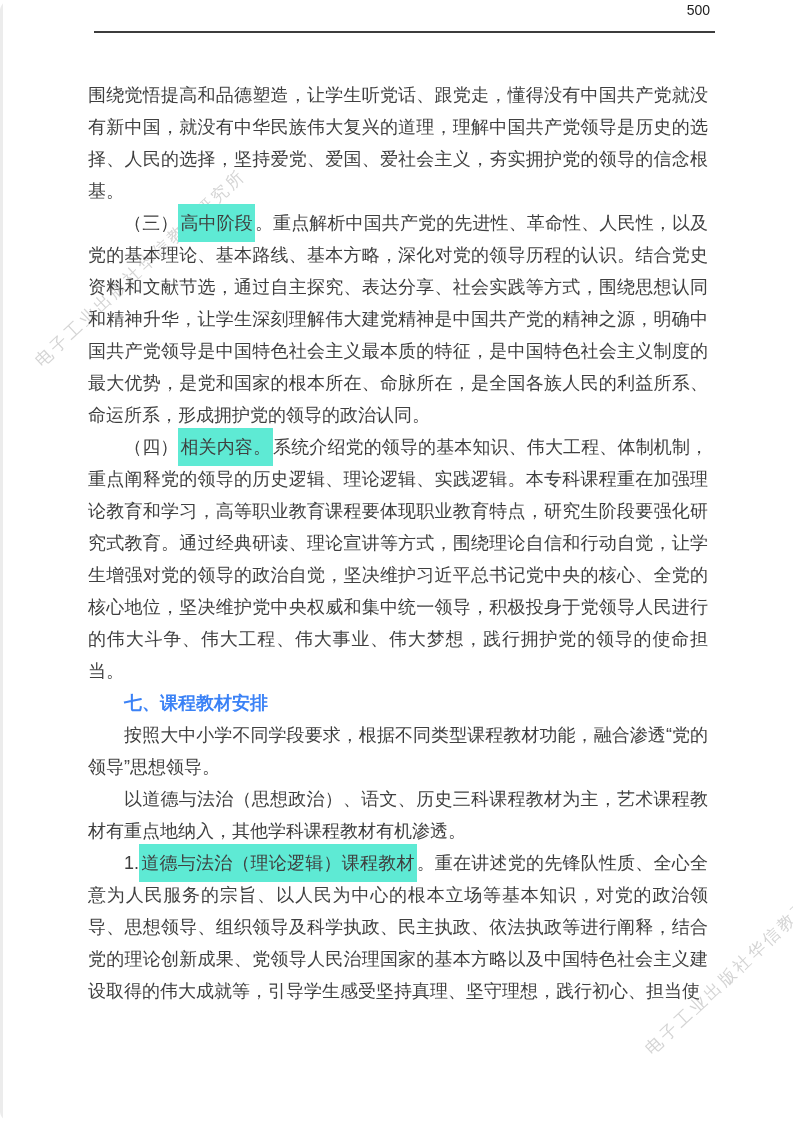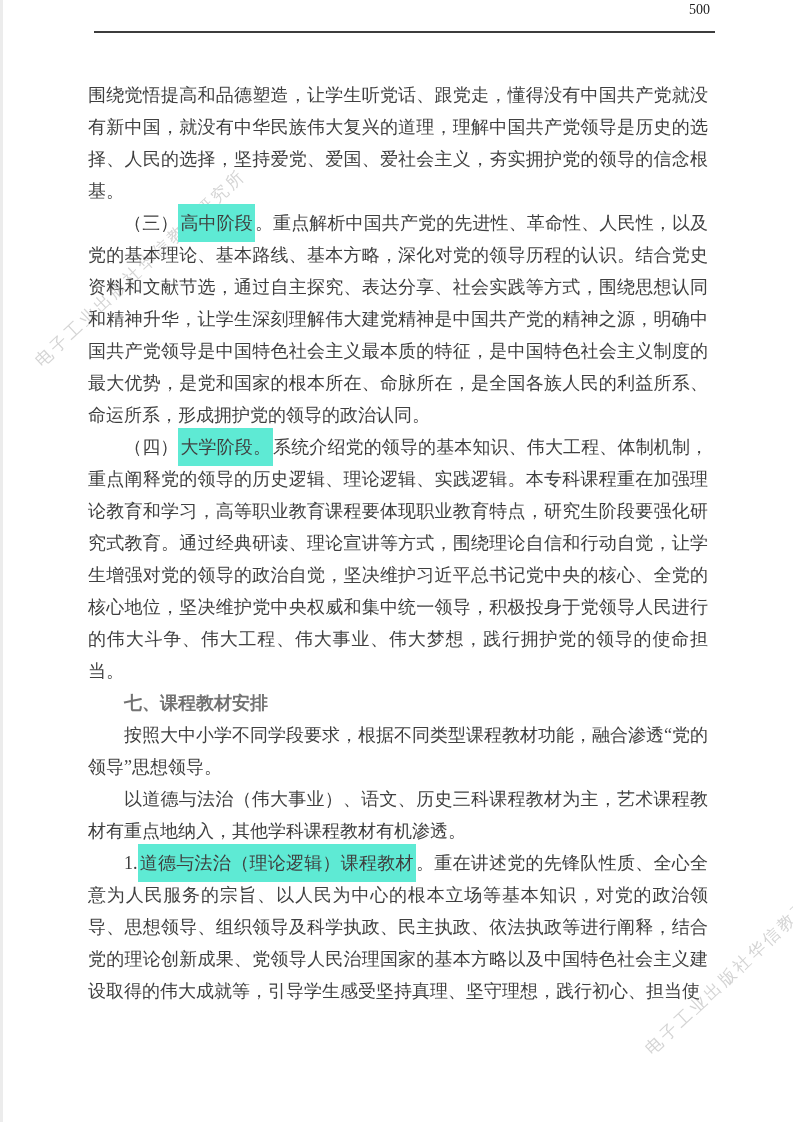--- a/index.html
+++ b/index.html
@@ -6,21 +6,22 @@
     margin: 0;
     padding: 0;
     background: #ffffff;
   }
   #page {
     position: relative;
     width: 793px;
     height: 1122px;
     background: #ffffff;
     overflow: hidden;
-    font-family: Liberation Serif, serif;
+    font-family: Liberation Sans, sans-serif;
+    border-radius: 11px;
   }
   
   .page-edge {
     position: absolute;
     left: 0; top: 0;
     width: 3px; height: 1122px;
     background: #ececec;
   }
   
   .page-number {
@@ -63,40 +64,40 @@
     z-index: 1;
     color: #3f3f3f;
     font-size: 18px;
     line-height: 32px;
   }
   .text-column p.para {
     margin: 0;
     text-align: justify;
   }
   .text-column p.indent { text-indent: 2em; }
-  .text-column p.bold   { font-weight: bold; color: #737373; }
+  .text-column p.bold   { font-weight: bold; color: #3b82f6; }
   .run.hl {
     background: #5eead4;
     padding: 9px 2px;
   }
 </style>
 </head>
 <body>
 
 <div id="page">
   <div class="page-edge"></div>
 
   <div class="page-number">500</div>
   <div class="header-rule"></div>
 
   <div class="watermark wm-1">电子工业出版社华信教育研究所</div>
   <div class="watermark wm-2">电子工业出版社华信教育研究所</div>
 
   <div class="text-column">
       <p class="para"><span class="run">围绕觉悟提高和品德塑造，让学生听党话、跟党走，懂得没有中国共产党就没有新中国，就没有中华民族伟大复兴的道理，理解中国共产党领导是历史的选择、人民的选择，坚持爱党、爱国、爱社会主义，夯实拥护党的领导的信念根基。</span></p>
       <p class="para indent"><span class="run">（三）</span><span class="run hl">高中阶段</span><span class="run">。重点解析中国共产党的先进性、革命性、人民性，以及党的基本理论、基本路线、基本方略，深化对党的领导历程的认识。结合党史资料和文献节选，通过自主探究、表达分享、社会实践等方式，围绕思想认同和精神升华，让学生深刻理解伟大建党精神是中国共产党的精神之源，明确中国共产党领导是中国特色社会主义最本质的特征，是中国特色社会主义制度的最大优势，是党和国家的根本所在、命脉所在，是全国各族人民的利益所系、命运所系，形成拥护党的领导的政治认同。</span></p>
-      <p class="para indent"><span class="run">（四）</span><span class="run hl">大学阶段。</span><span class="run">系统介绍党的领导的基本知识、伟大工程、体制机制，重点阐释党的领导的历史逻辑、理论逻辑、实践逻辑。本专科课程重在加强理论教育和学习，高等职业教育课程要体现职业教育特点，研究生阶段要强化研究式教育。通过经典研读、理论宣讲等方式，围绕理论自信和行动自觉，让学生增强对党的领导的政治自觉，坚决维护习近平总书记党中央的核心、全党的核心地位，坚决维护党中央权威和集中统一领导，积极投身于党领导人民进行的伟大斗争、伟大工程、伟大事业、伟大梦想，践行拥护党的领导的使命担当。</span></p>
+      <p class="para indent"><span class="run">（四）</span><span class="run hl">相关内容。</span><span class="run">系统介绍党的领导的基本知识、伟大工程、体制机制，重点阐释党的领导的历史逻辑、理论逻辑、实践逻辑。本专科课程重在加强理论教育和学习，高等职业教育课程要体现职业教育特点，研究生阶段要强化研究式教育。通过经典研读、理论宣讲等方式，围绕理论自信和行动自觉，让学生增强对党的领导的政治自觉，坚决维护习近平总书记党中央的核心、全党的核心地位，坚决维护党中央权威和集中统一领导，积极投身于党领导人民进行的伟大斗争、伟大工程、伟大事业、伟大梦想，践行拥护党的领导的使命担当。</span></p>
       <p class="para indent bold"><span class="run">七、课程教材安排</span></p>
       <p class="para indent"><span class="run">按照大中小学不同学段要求，根据不同类型课程教材功能，融合渗透“党的领导”思想领导。</span></p>
-      <p class="para indent"><span class="run">以道德与法治（伟大事业）、语文、历史三科课程教材为主，艺术课程教材有重点地纳入，其他学科课程教材有机渗透。</span></p>
+      <p class="para indent"><span class="run">以道德与法治（思想政治）、语文、历史三科课程教材为主，艺术课程教材有重点地纳入，其他学科课程教材有机渗透。</span></p>
       <p class="para indent"><span class="run">1.</span><span class="run hl">道德与法治（理论逻辑）课程教材</span><span class="run">。重在讲述党的先锋队性质、全心全意为人民服务的宗旨、以人民为中心的根本立场等基本知识，对党的政治领导、思想领导、组织领导及科学执政、民主执政、依法执政等进行阐释，结合党的理论创新成果、党领导人民治理国家的基本方略以及中国特色社会主义建设取得的伟大成就等，引导学生感受坚持真理、坚守理想，践行初心、担当使</span></p>
     </div>
 </div>
 
 </body></html>

